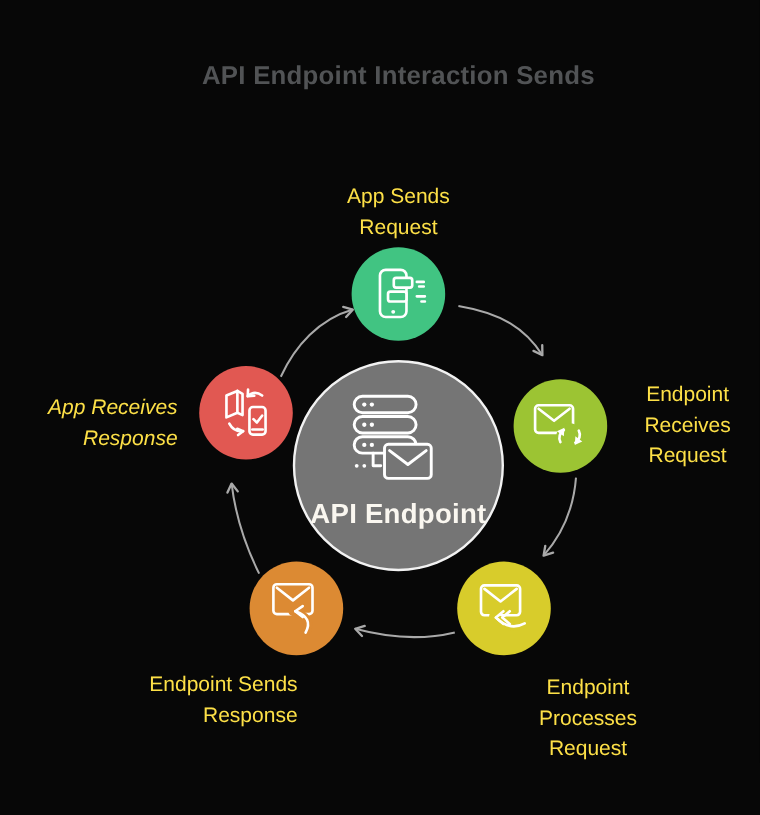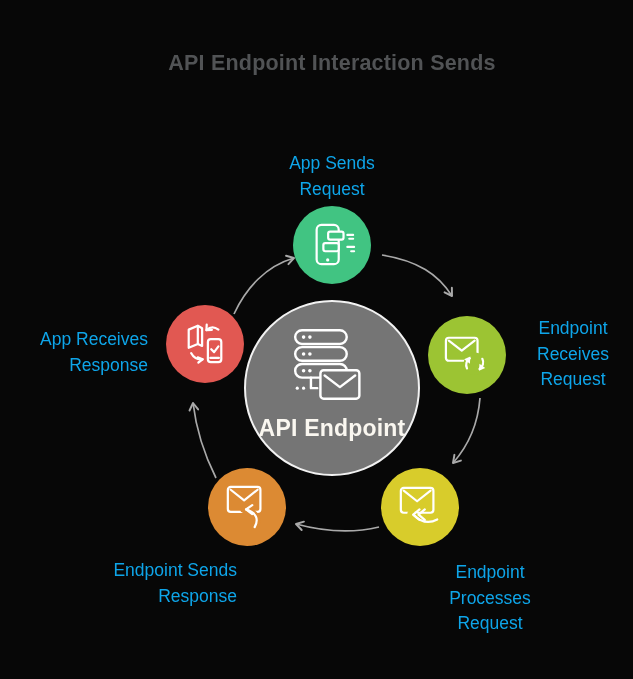--- a/index.html
+++ b/index.html
@@ -9,30 +9,30 @@
          font-size:21.5px;font-weight:bold;color:#515355;letter-spacing:.2px;}
   .arrows{position:absolute;left:0;top:0;width:633px;height:679px;}
   .arrows path.flow{fill:none;stroke:#a9a9a9;stroke-width:1.7;}
   .node{position:absolute;border-radius:50%;display:flex;align-items:center;justify-content:center;
         background:var(--c);}
   .sat{width:78px;height:78px;}
   .center-node{left:244px;top:300px;width:176px;height:176px;border:2.5px solid #f2f2f2;
                box-sizing:border-box;flex-direction:column;justify-content:flex-start;
                padding-top:26px;}
   .center-label{margin-top:13px;color:#faf7f0;font-size:23px;font-weight:bold;letter-spacing:.2px;}
-  .node-label{position:absolute;color:#0ea5e9;font-size:17.5px;line-height:25.5px;
+  .node-label{position:absolute;color:#fde047;font-size:17.5px;line-height:25.5px;
               white-space:pre-line;}
   .lab-center{text-align:center;}
   .lab-left{text-align:center;}
   .lab-right{text-align:right;}
   #lab0{left:232px;top:151px;width:200px;}
   #lab1{left:518px;top:316px;width:110px;}
   #lab2{left:420px;top:560px;width:140px;}
-  #lab3{left:47px;top:558px;width:190px;}
-  #lab4{left:0px;top:327px;width:148px;}
+  #lab3{left:58px;top:558px;width:190px;}
+  #lab4{left:0px;top:327px;width:148px;font-style:italic;}
   .ic{fill:none;stroke:#fff;stroke-width:2.3;stroke-linecap:round;stroke-linejoin:round;}
   .icf{fill:var(--c);stroke:#fff;stroke-width:2.3;stroke-linecap:round;stroke-linejoin:round;}
   .icd{fill:#fff;stroke:none;}
   .icm{fill:none;stroke:var(--c);stroke-width:8;stroke-linecap:round;}
   
   #n0{left:293px;top:206px;} 
   #n1{left:428px;top:316px;} 
   #n2{left:381px;top:468px;} 
   #n3{left:208px;top:468px;} 
   #n4{left:166px;top:305px;} 

